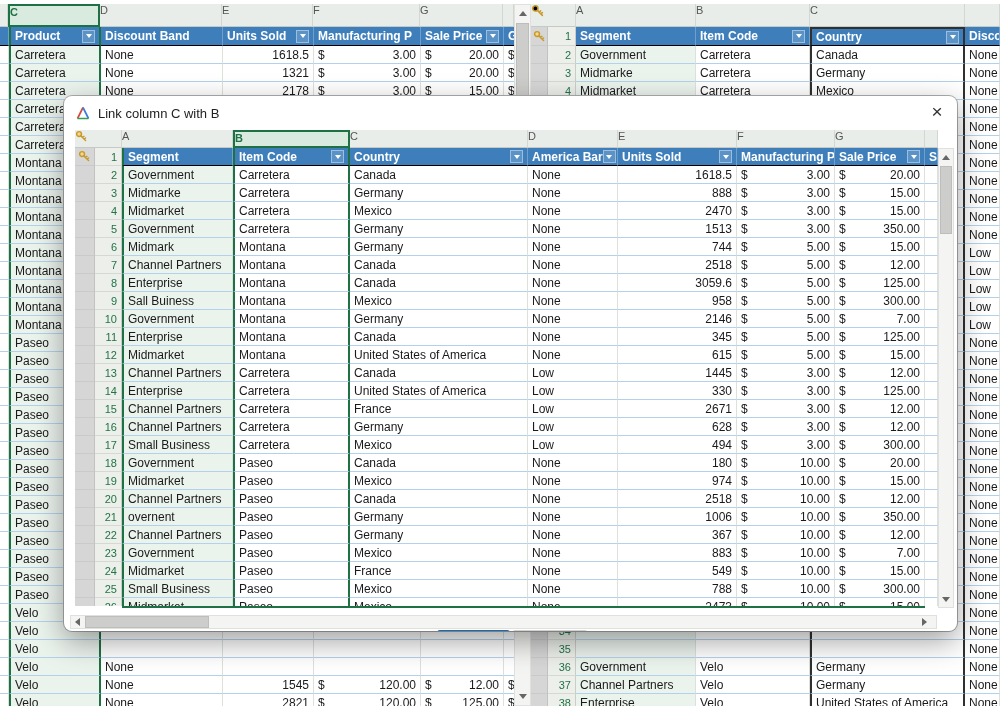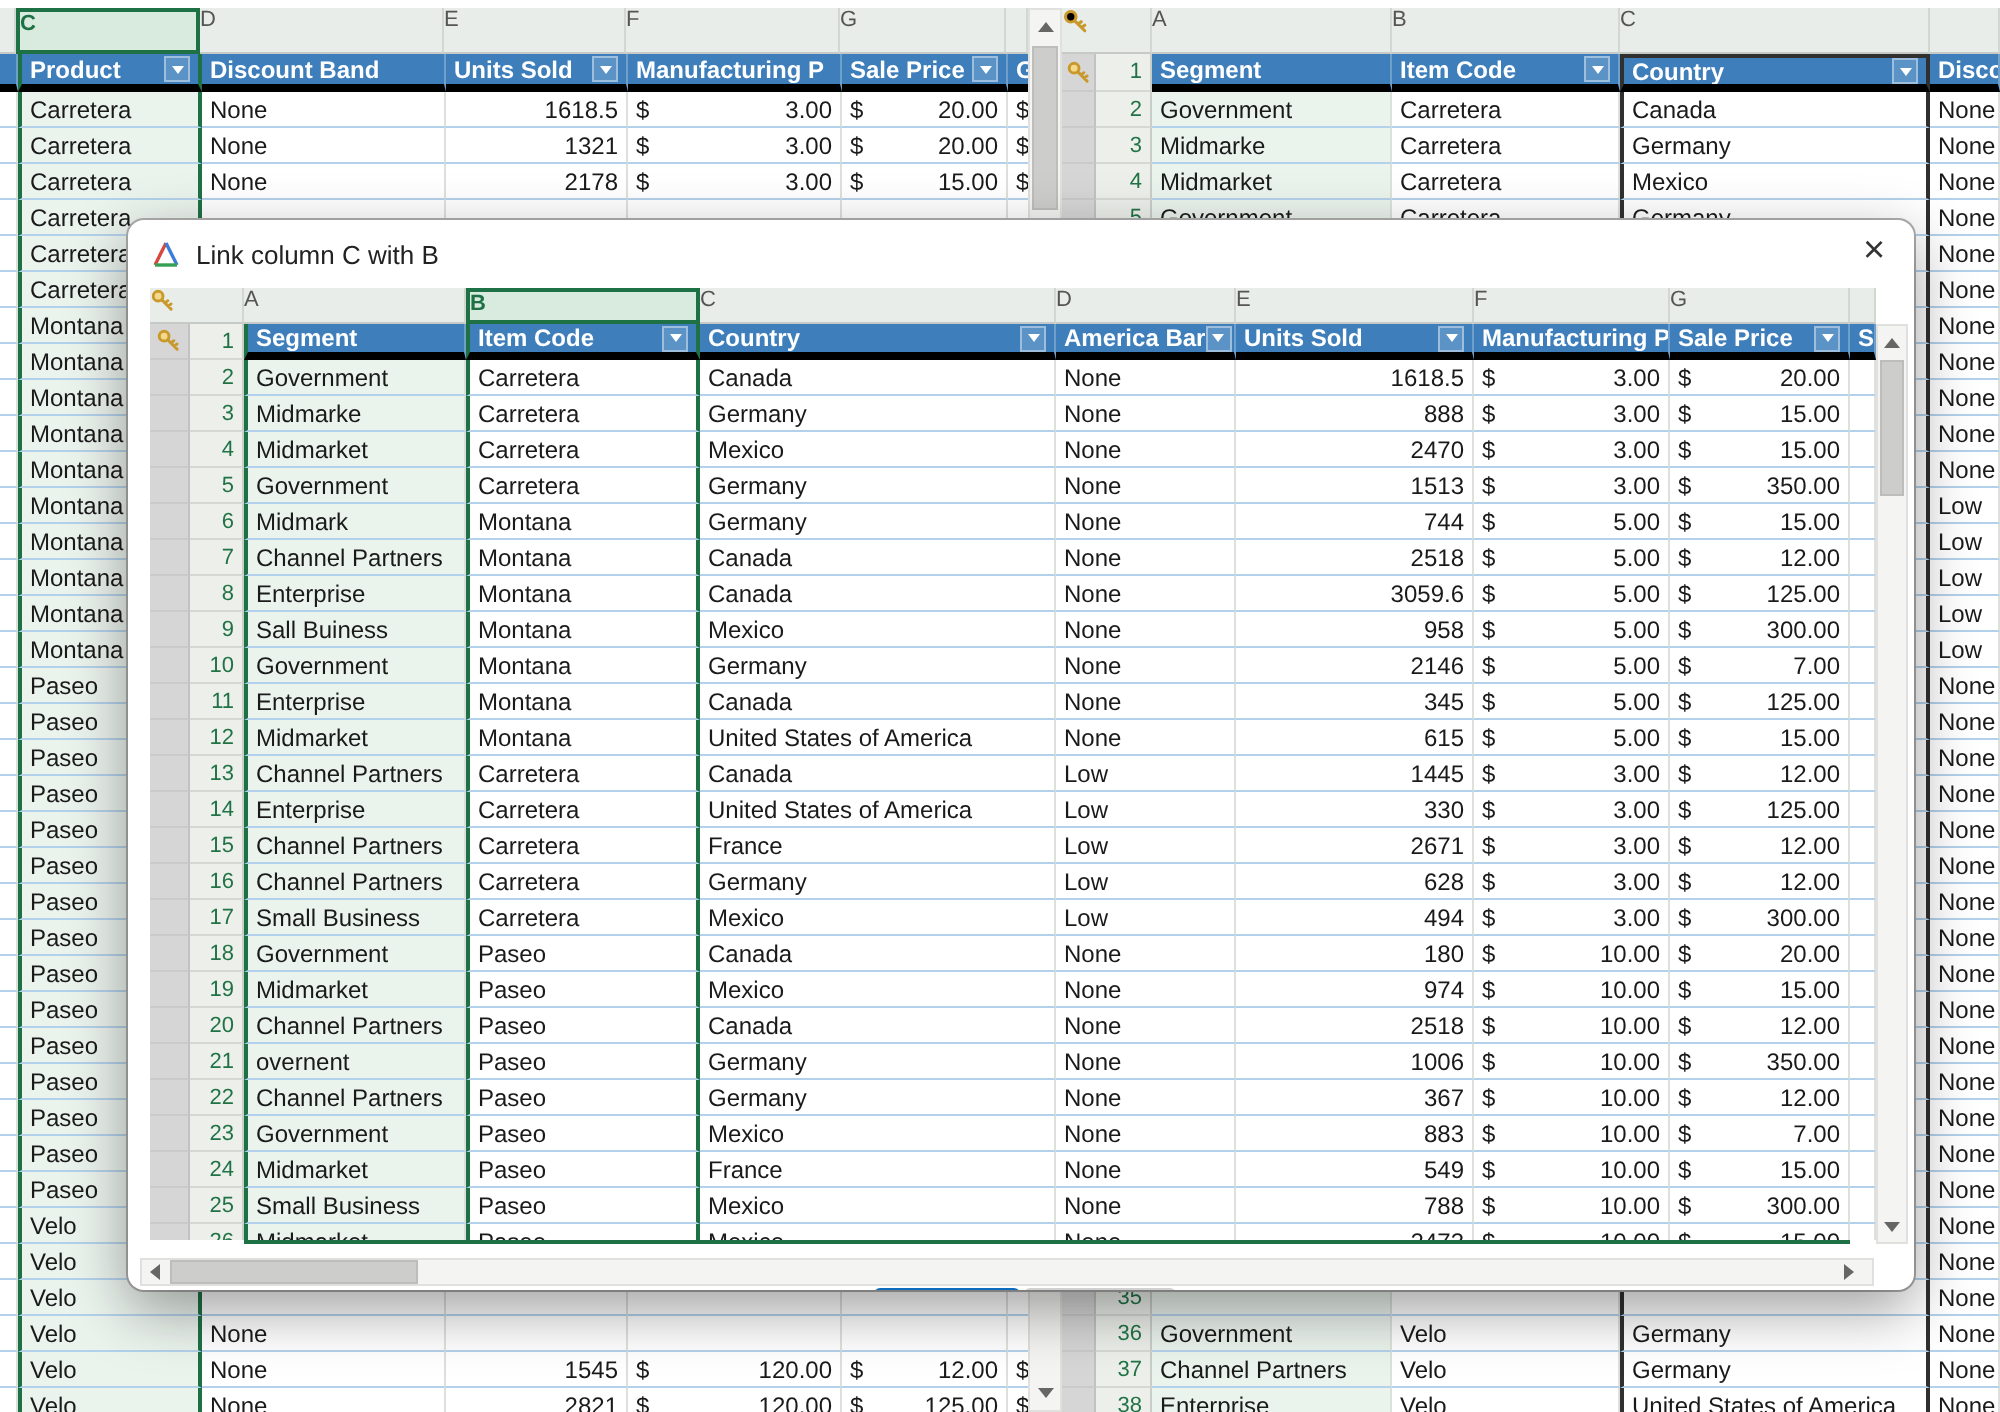--- a/index.html
+++ b/index.html
@@ -9,21 +9,21 @@
 
   
   .flexrow{display:flex;}
   .cell{display:flex;align-items:center;padding:0 4px;white-space:nowrap;overflow:hidden;
         border-bottom:1px solid #B3D1EA;border-right:1px solid #DCE1DC;background:#fff;}
   .letters .cell, .lcell{background:#E9EDE9;color:#555;font-size:11px;justify-content:center;
         border-right:1px solid #D3D7D2;border-bottom:1px solid #C6CAC6;padding:0;}
   .lcell.sel-green{background:#D8EBDE;color:#1E7145;font-weight:bold;
         border:2px solid #1E7145;}
   .hcell{background:#3D7EBB;color:#fff;font-weight:bold;font-size:12px;
-        border-right:1px solid #6FA0CC;border-bottom:4px solid #000000;}
+        border-right:1px solid #6FA0CC;border-bottom:1px solid #000000;}
   .numcell{background:#ECEFEA;color:#217346;font-size:11px;justify-content:flex-end;
         padding-right:4px;border-right:1px solid #C9CEC9;border-bottom:1px solid #D5D9D4;}
   .keycell{background:#D6D6D6;border-right:1px solid #C2C2C2;border-bottom:1px solid #CACACA;
         justify-content:center;padding:0;}
   .firstcol{background:#EBF3ED;}
   .sel-green-col{border-left:2px solid #1E7145 !important;border-right:2px solid #1E7145 !important;}
   .sel-dark-col{border-left:2px solid #303030 !important;border-right:2px solid #303030 !important;}
   .green-left{border-left:2px solid #1E7145 !important;}
   .num{justify-content:flex-end;text-align:right;}
   .cur{justify-content:space-between;}
@@ -49,21 +49,21 @@
   
   .sb-track{background:#F4F4F2;border:1px solid #E0E0DE;position:absolute;}
   .sb-thumb{background:#CDCDCB;border:1px solid #BDBDBB;position:absolute;}
   .sb-btn{position:absolute;background:#F4F4F2;display:flex;align-items:center;justify-content:center;}
   .tri-up{width:0;height:0;border-left:4px solid transparent;border-right:4px solid transparent;border-bottom:5px solid #666;}
   .tri-down{width:0;height:0;border-left:4px solid transparent;border-right:4px solid transparent;border-top:5px solid #666;}
   .tri-left{width:0;height:0;border-top:4px solid transparent;border-bottom:4px solid transparent;border-right:5px solid #666;}
   .tri-right{width:0;height:0;border-top:4px solid transparent;border-bottom:4px solid transparent;border-left:5px solid #666;}
 
   
-  .dlg{position:absolute;left:64px;top:110px;width:893px;height:535px;background:#fff;
+  .dlg{position:absolute;left:64px;top:96px;width:893px;height:535px;background:#fff;
        border-radius:8px;box-shadow:0 10px 30px rgba(0,0,0,.38),0 0 0 1px #B0B0B0;z-index:10;overflow:hidden;}
   .dlg-title{position:absolute;left:0;top:0;width:100%;height:34px;display:flex;align-items:center;padding-left:12px;}
   .dlg-title .txt{margin-left:8px;font-size:13px;color:#222;}
   .dlg-close{position:absolute;right:10px;top:6px;width:20px;height:20px;display:flex;align-items:center;
        justify-content:center;font-size:19px;color:#333;cursor:default;}
   .dlg-letters{position:absolute;left:11px;top:34px;height:18px;display:flex;}
   .dlg-letters .lcell{height:18px;}
   .dlg-table{position:absolute;left:11px;top:52px;width:863px;height:458px;overflow:hidden;}
   .dlg-bottomline{position:absolute;left:58px;top:510px;width:803px;height:2px;background:#1E7145;}
   .btn{position:absolute;height:24px;border-radius:3px;display:flex;align-items:center;justify-content:center;

